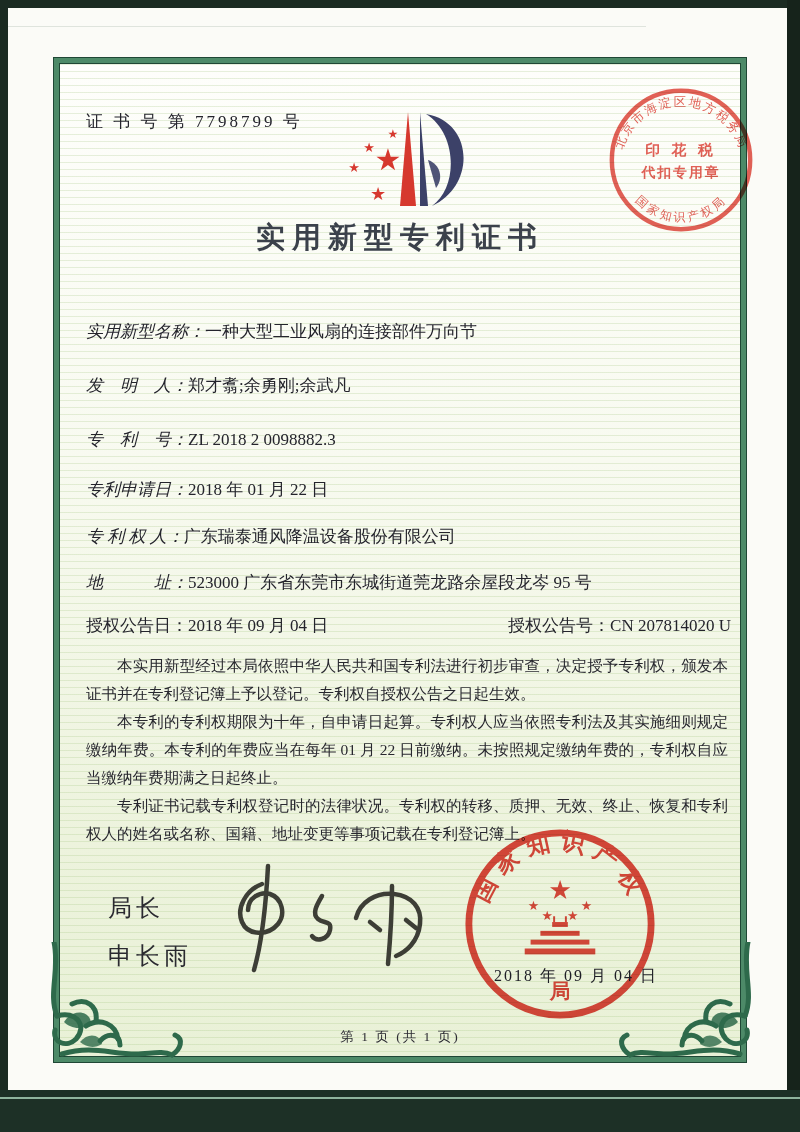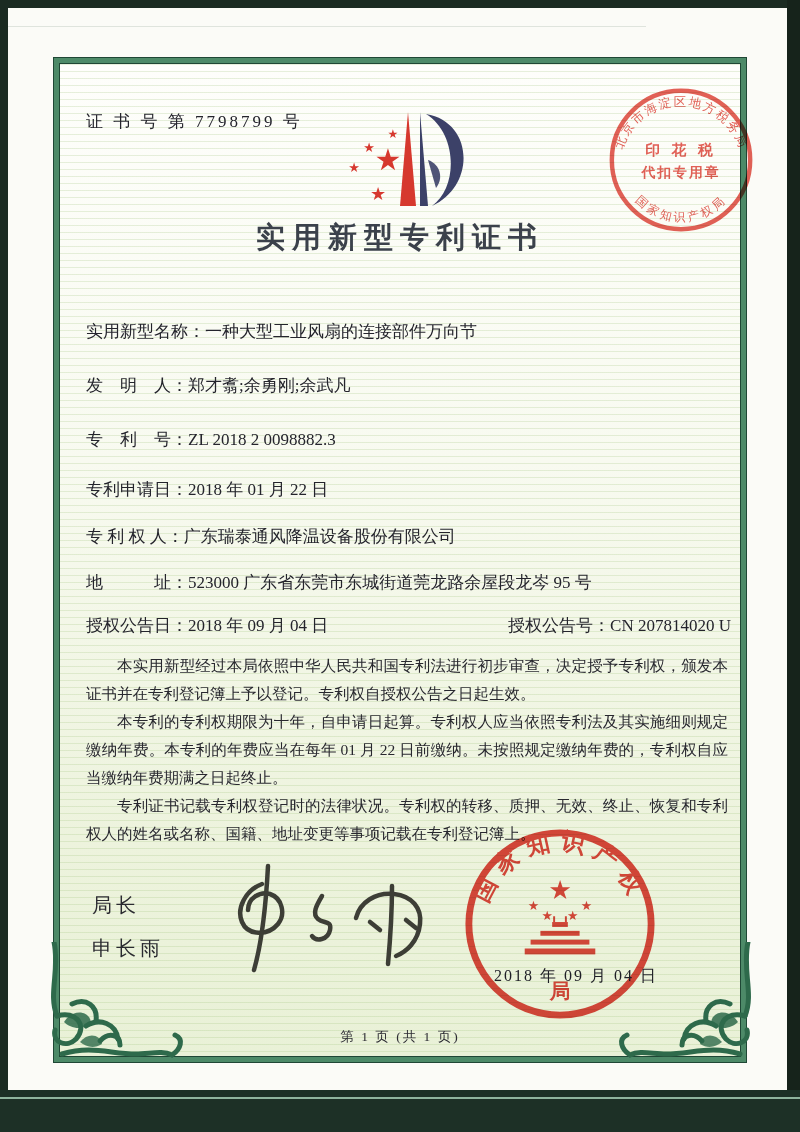--- a/index.html
+++ b/index.html
@@ -31,30 +31,30 @@
   .title{position:absolute;left:0;top:218px;width:800px;text-align:center;font-size:29px;
          font-weight:600;letter-spacing:7px;color:#3b414b;z-index:10;}
 
   
   .fields{position:absolute;left:86px;top:320px;width:640px;z-index:10;font-size:17px;}
   .field-row{margin-bottom:31px;white-space:nowrap;}
   .field-row:nth-child(3){margin-bottom:27px;}
   .field-row:nth-child(4){margin-bottom:24px;}
   .field-row:nth-child(5){margin-bottom:23px;}
   .field-row:nth-child(6){margin-bottom:22px;}
-  .field-label{display:inline-block;}
+  .field-label{display:inline-block;font-style:italic;}
   .grant-row{position:absolute;left:86px;top:614px;width:645px;display:flex;justify-content:space-between;font-size:17px;z-index:10;text-align:right;}
 
   
   .body-text{position:absolute;left:86px;top:652px;width:642px;z-index:10;font-size:15.5px;line-height:28px;
              text-align:justify;color:#28282f;}
   .body-text p{margin:0;text-indent:2em;}
 
   
-  .signer{position:absolute;left:92px;top:892px;z-index:10;font-size:20px;letter-spacing:4px;color:#2a2a30;}
+  .signer{position:absolute;left:108px;top:892px;z-index:10;font-size:24px;letter-spacing:4px;color:#2a2a30;}
   .signer div{margin-bottom:16px;}
   .signature-svg{position:absolute;left:210px;top:856px;width:220px;height:120px;z-index:11;}
 
   
   .seal-svg{position:absolute;left:462px;top:826px;width:196px;height:196px;z-index:12;
             mix-blend-mode:multiply;opacity:.92;}
   .seal-date{position:absolute;left:494px;top:966px;font-size:16px;letter-spacing:2px;z-index:13;color:#1e1e26;}
   .tax-stamp-svg{position:absolute;left:597px;top:76px;width:168px;height:168px;z-index:12;
                  mix-blend-mode:multiply;opacity:.88;}
 

